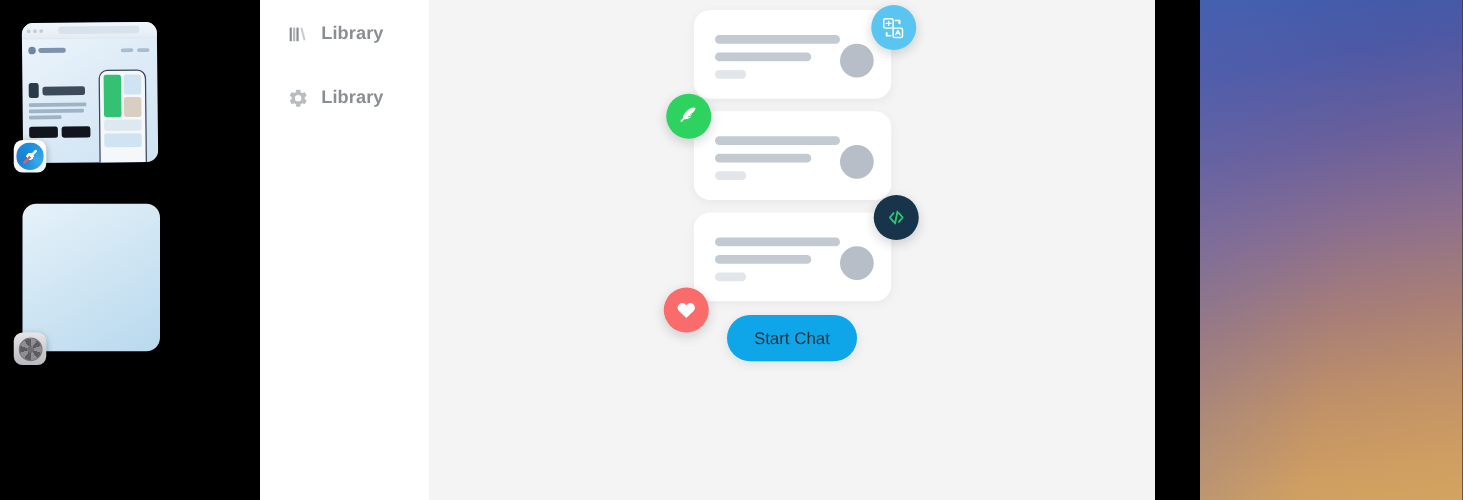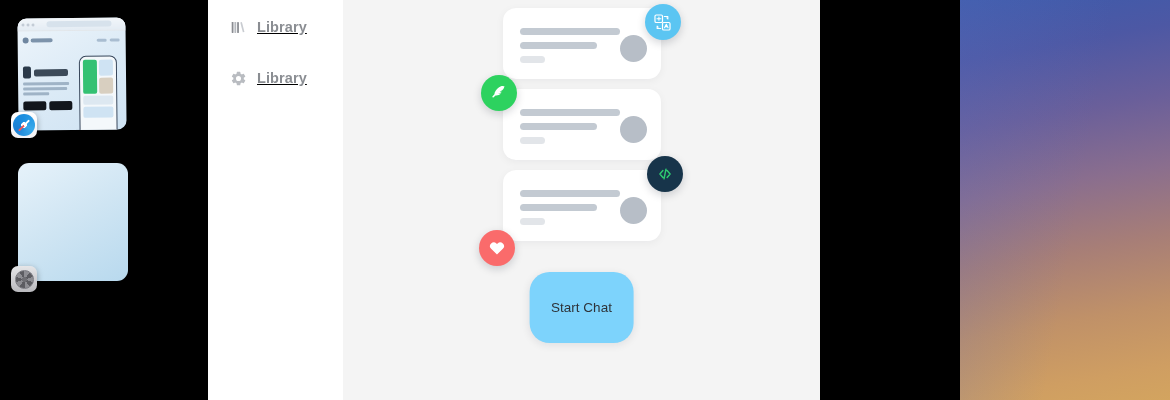--- a/index.html
+++ b/index.html
@@ -148,26 +148,25 @@
     background:
       radial-gradient(circle at 50% 50%, #6e6e73 0 22%, rgba(0,0,0,0) 23%),
       conic-gradient(from 0deg, #8e8e93 0 10%, #5c5c61 10% 20%, #8e8e93 20% 30%, #5c5c61 30% 40%, #8e8e93 40% 50%, #5c5c61 50% 60%, #8e8e93 60% 70%, #5c5c61 70% 80%, #8e8e93 80% 90%, #5c5c61 90% 100%);
     border:1.5px solid #7a7a80;
   }
 
   
   .app-window {
     position:absolute;
     left:208px; top:0;
-    width:612px; height:400px;
+    width:716px; height:400px;
     background:#ffffff;
     display:flex;
     overflow:hidden;
     box-shadow:0 0 26px rgba(0,0,0,0.22);
-    text-decoration:underline;
   }
 
   
   .sidebar {
     width:135px; height:100%;
     background:#ffffff;
     padding-top:10px;
     flex:0 0 135px;
   }
   .nav-item {
@@ -259,23 +258,23 @@
     width:36px; height:36px;
     background:#fa6b6b;
     left:-24px; top:222px;
   }
 
   
   .start-chat {
     position:absolute;
     left:50%;
     transform:translateX(-50%);
-    top:272px;
-    padding:28px 22px;
-    background:#7dd3fc;
+    top:252px;
+    padding:11px 22px;
+    background:#0ea5e9;
     border:none;
     border-radius:20px;
     font-family:"Liberation Sans", sans-serif;
     font-size:13.5px;
     color:#2e3339;
     font-weight:400;
     cursor:pointer;
     box-shadow:0 2px 9px rgba(16,24,40,0.09);
     white-space:nowrap;
   }

